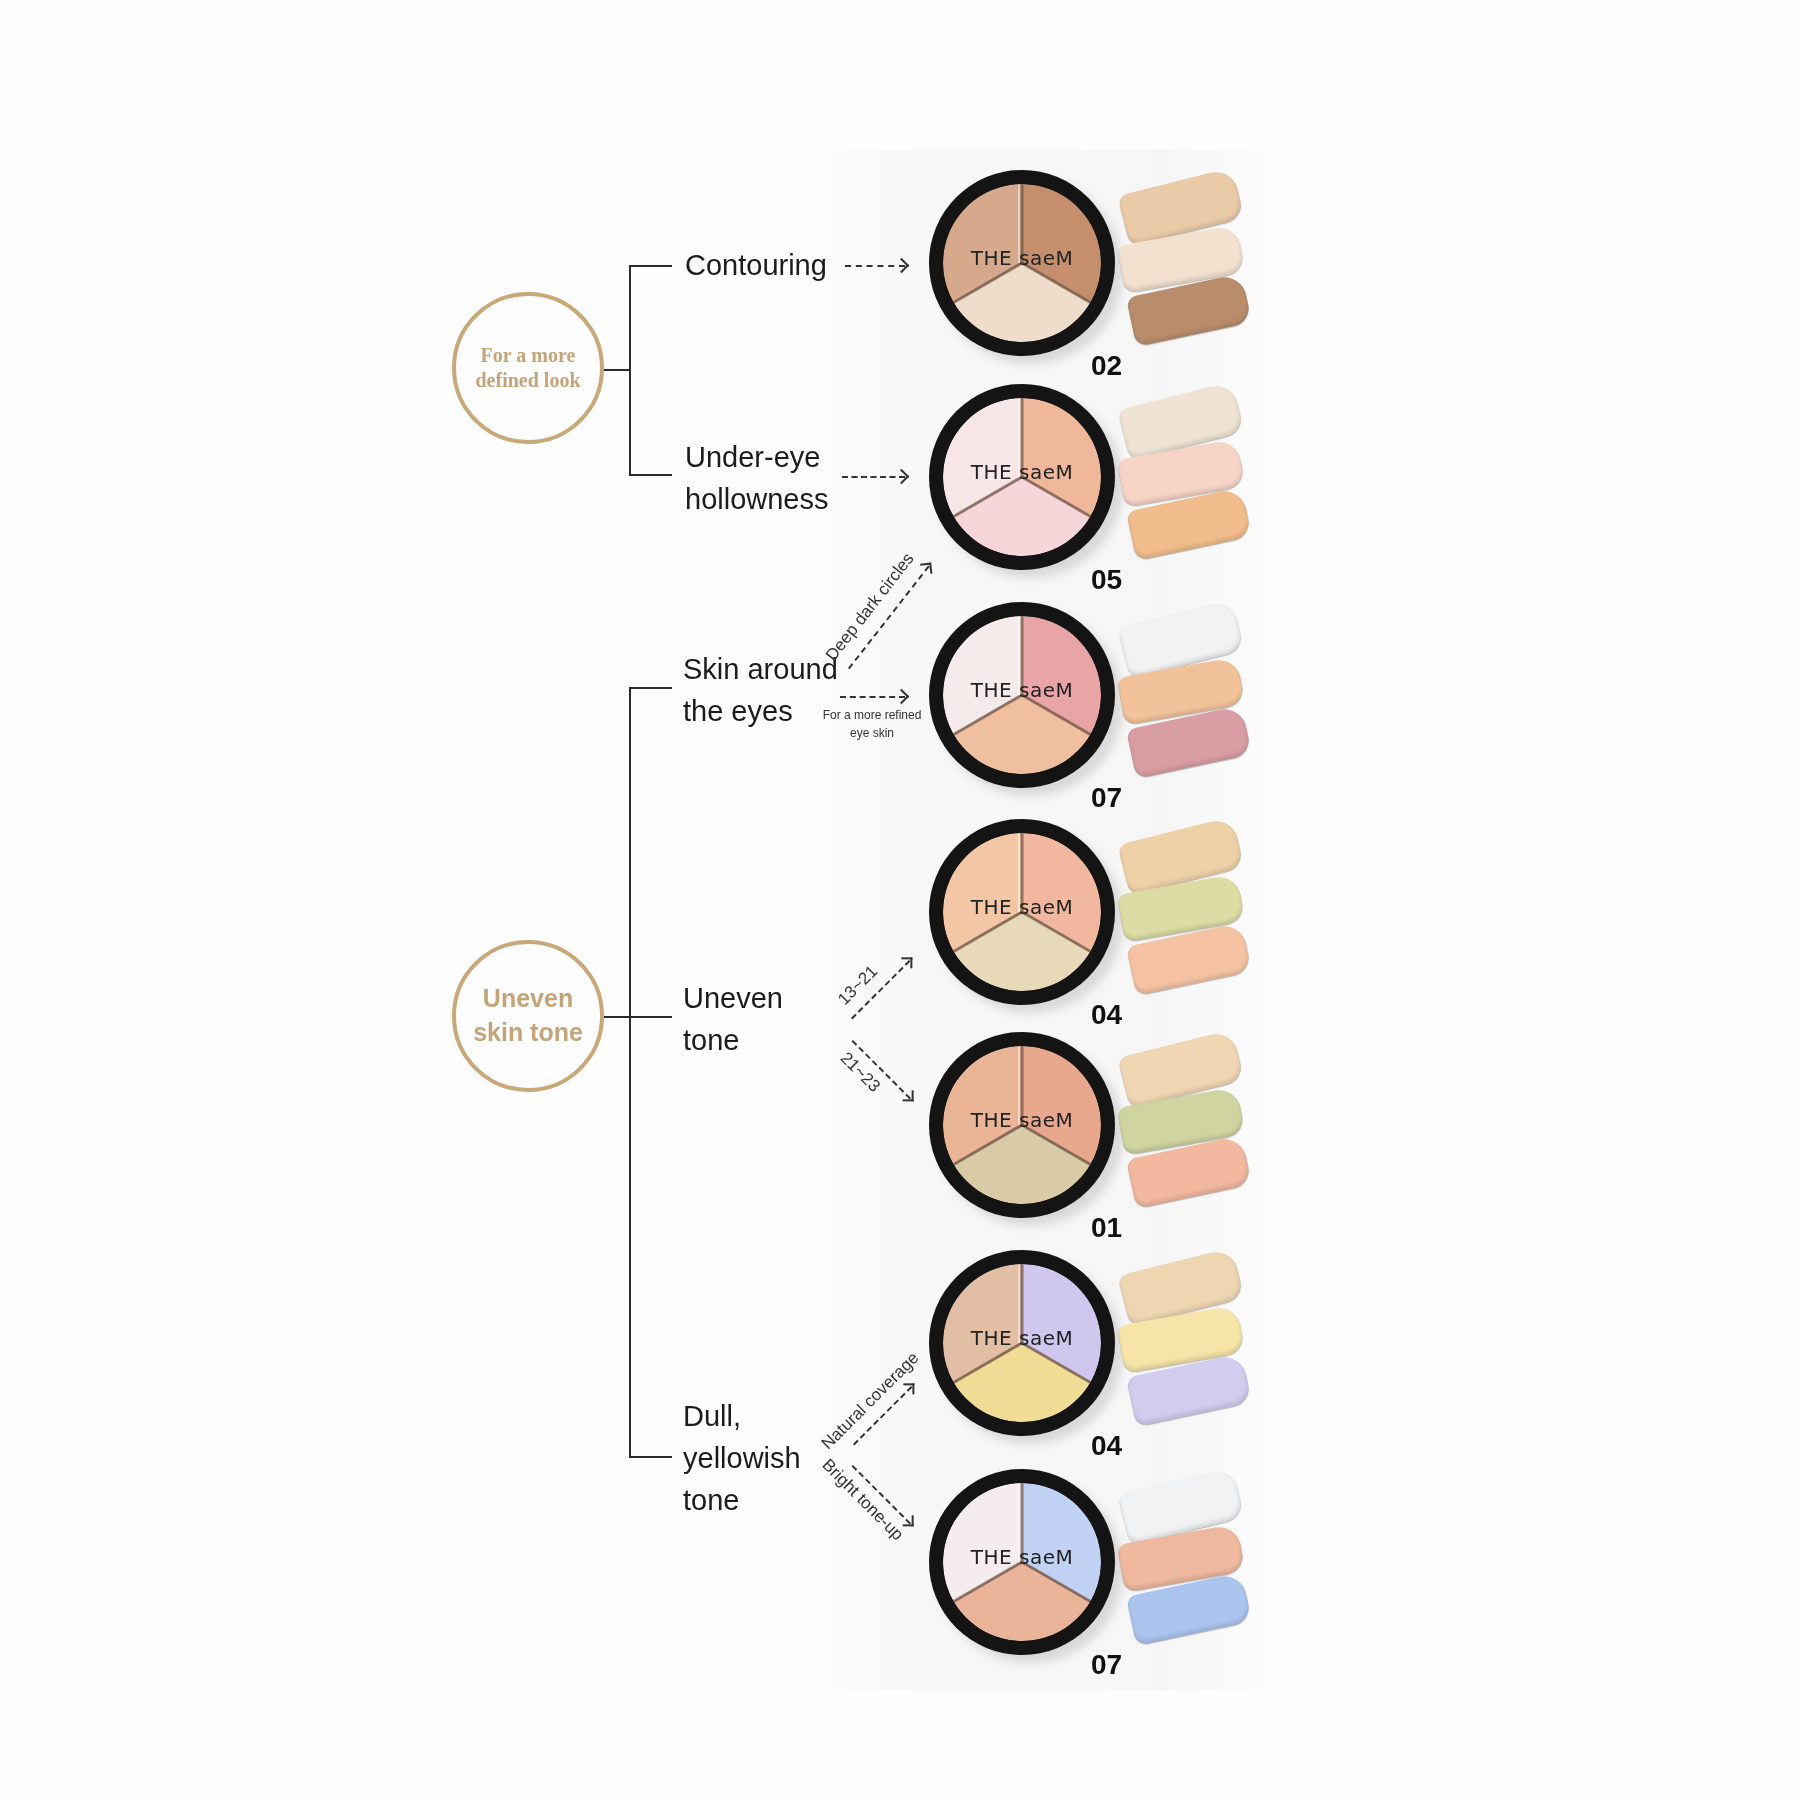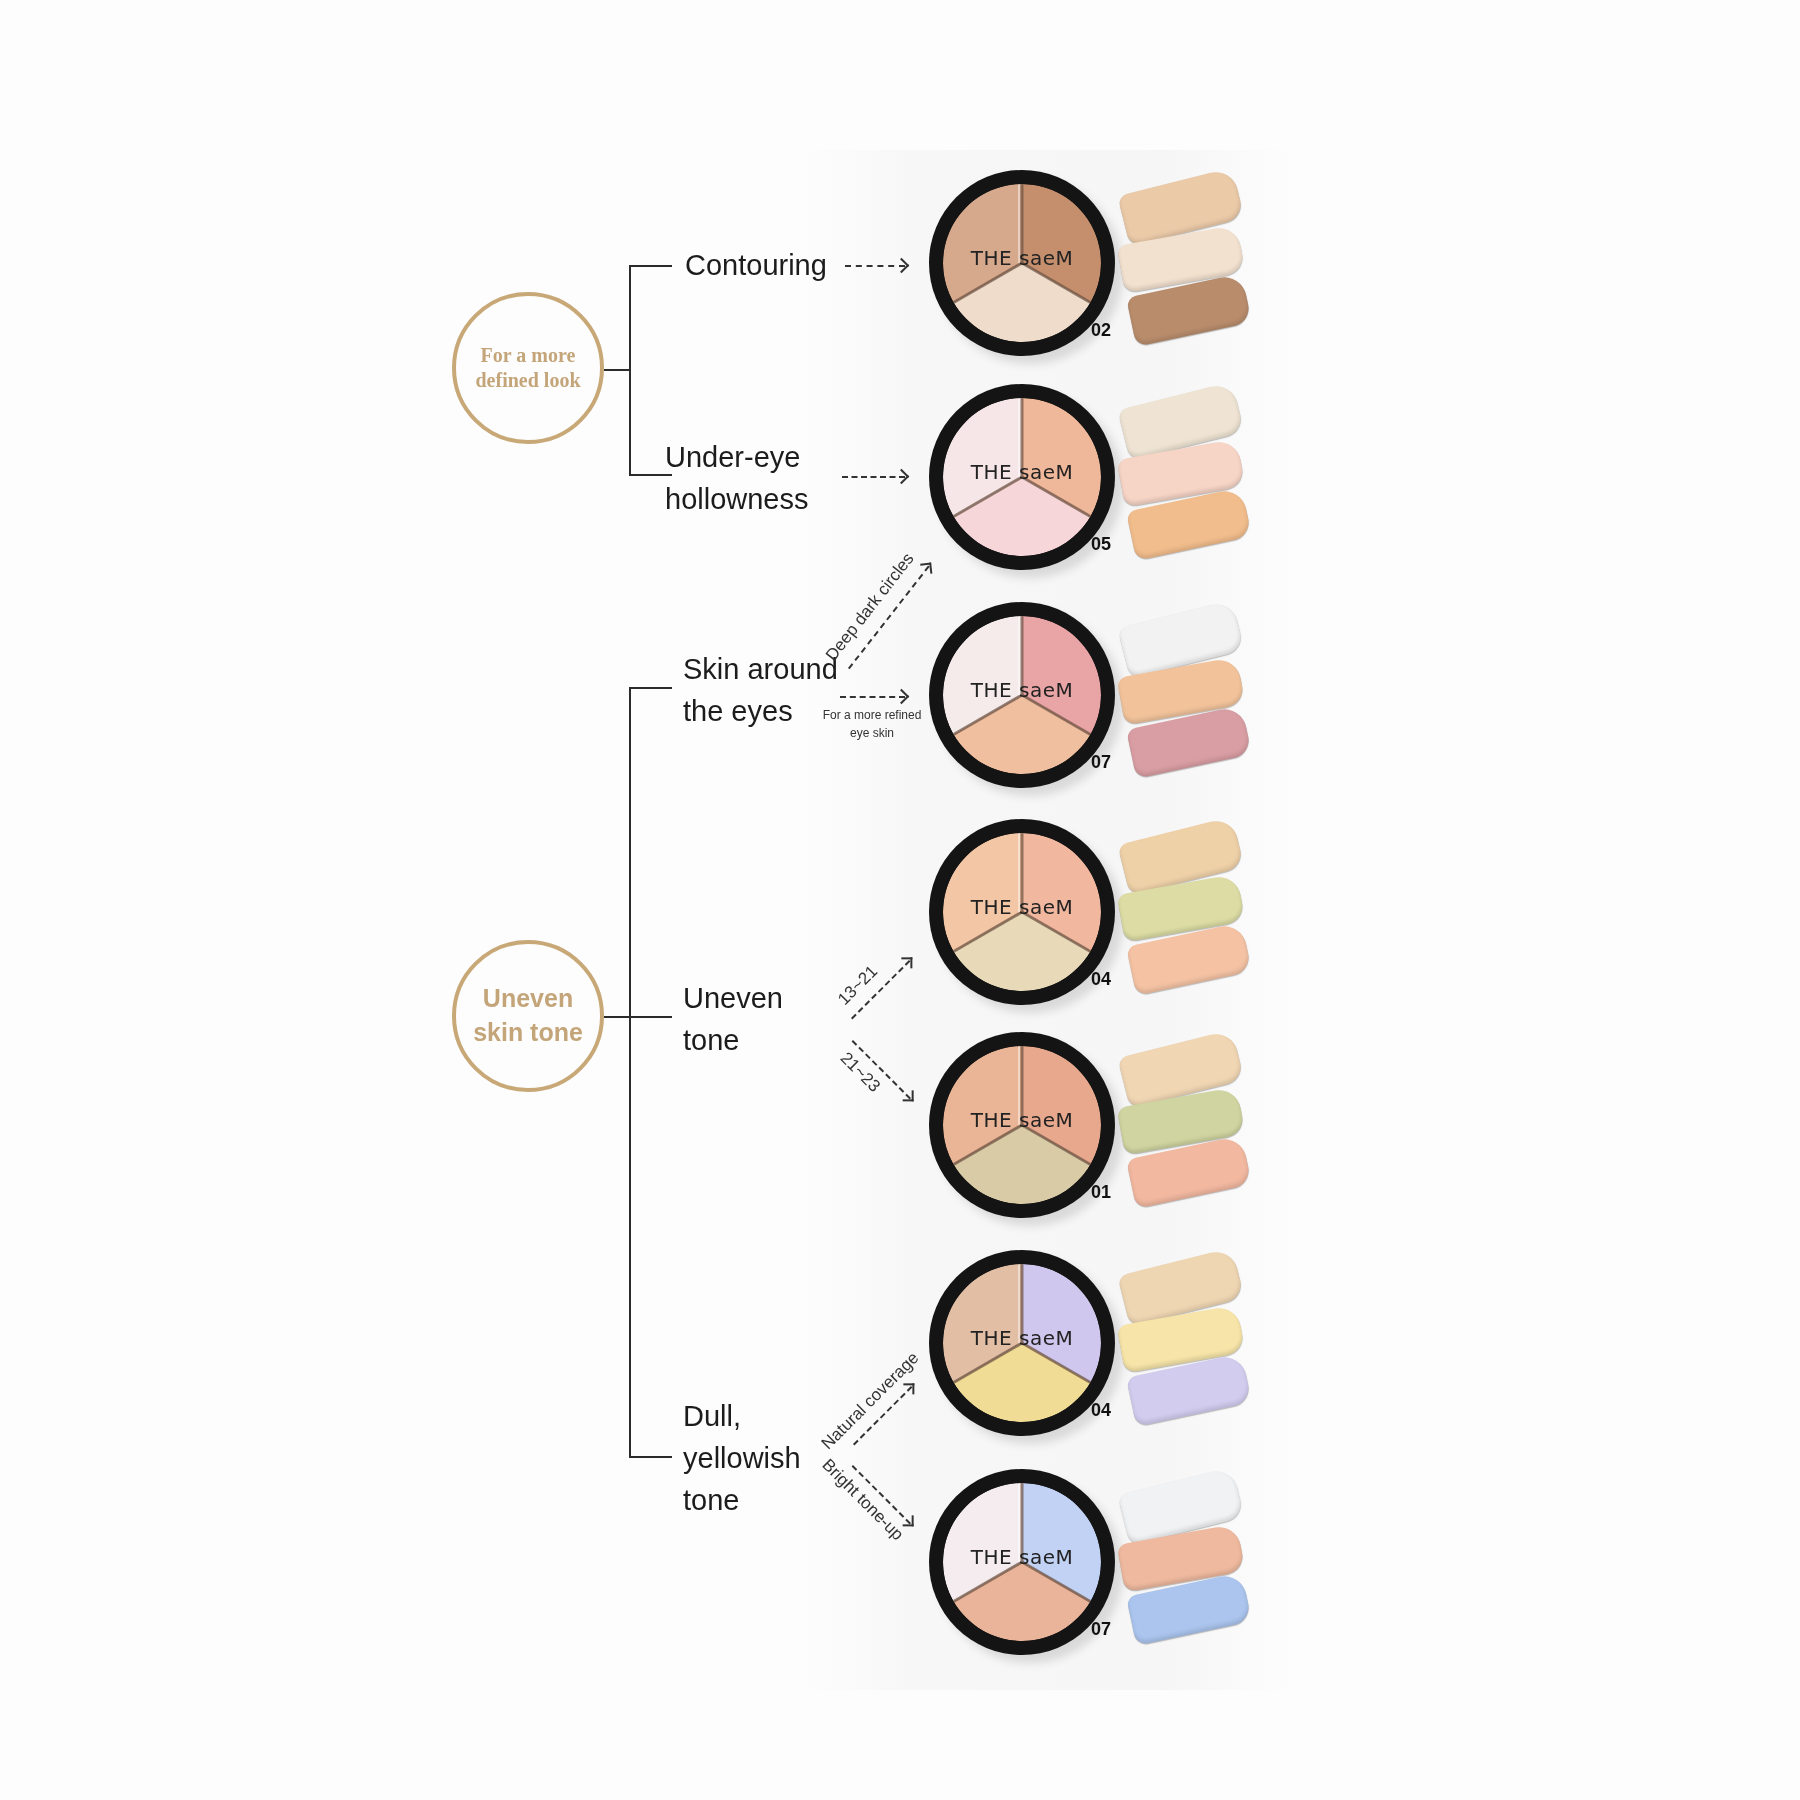--- a/index.html
+++ b/index.html
@@ -47,21 +47,21 @@
   .pan {
     position:absolute; left:14px; top:14px; width:158px; height:158px; border-radius:50%;
     overflow:hidden;
   }
   .pan svg { width:100%; height:100%; display:block; }
   .brand {
     position:absolute; left:0; right:0; top:76px; text-align:center;
     font-size:20px; letter-spacing:0.5px; color:#222; font-family:"DejaVu Sans", sans-serif;
   }
   .shade-no {
-    position:absolute; font-size:18px; font-weight:bold; color:#111;
+    position:absolute; font-size:28px; font-weight:bold; color:#111;margin-top:30px;
   }
   .swatch {
     position:absolute; border-radius:10px 22px 18px 12px;
     box-shadow: inset 0 -3px 4px rgba(0,0,0,0.12), 0 1px 1px rgba(0,0,0,0.25);
   }
 </style>
 </head>
 <body>
 
 <div class="backdrop"></div>
@@ -82,21 +82,21 @@
 
 <div class="line" style="left:604px; top:1016px; width:26px; height:2px;"></div>
 <div class="line" style="left:629px; top:687px; width:2px; height:771px;"></div>
 <div class="line" style="left:629px; top:687px; width:43px; height:2px;"></div>
 <div class="line" style="left:629px; top:1016px; width:43px; height:2px;"></div>
 <div class="line" style="left:629px; top:1456px; width:43px; height:2px;"></div>
 
 <div class="label" style="left:685px; top:244px;">
   <div>Contouring</div>
 </div>
-<div class="label" style="left:665px; top:436px;">
+<div class="label" style="left:685px; top:436px;">
   <div>Under-eye</div>
   <div>hollowness</div>
 </div>
 <div class="label" style="left:683px; top:648px;">
   <div>Skin around</div>
   <div>the eyes</div>
 </div>
 <div class="label" style="left:683px; top:977px;">
   <div>Uneven</div>
   <div>tone</div>

